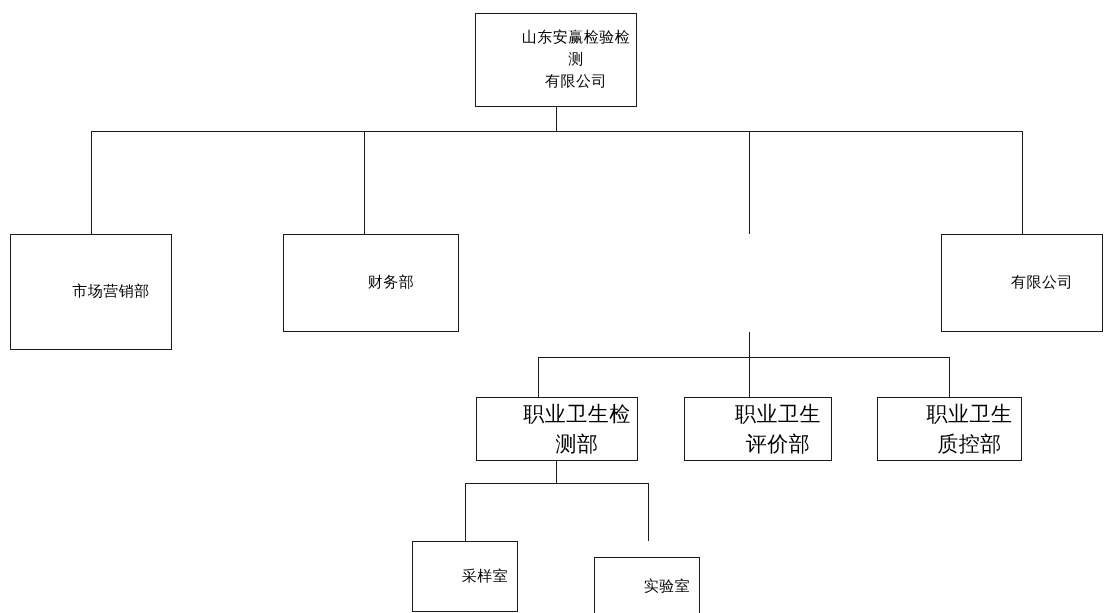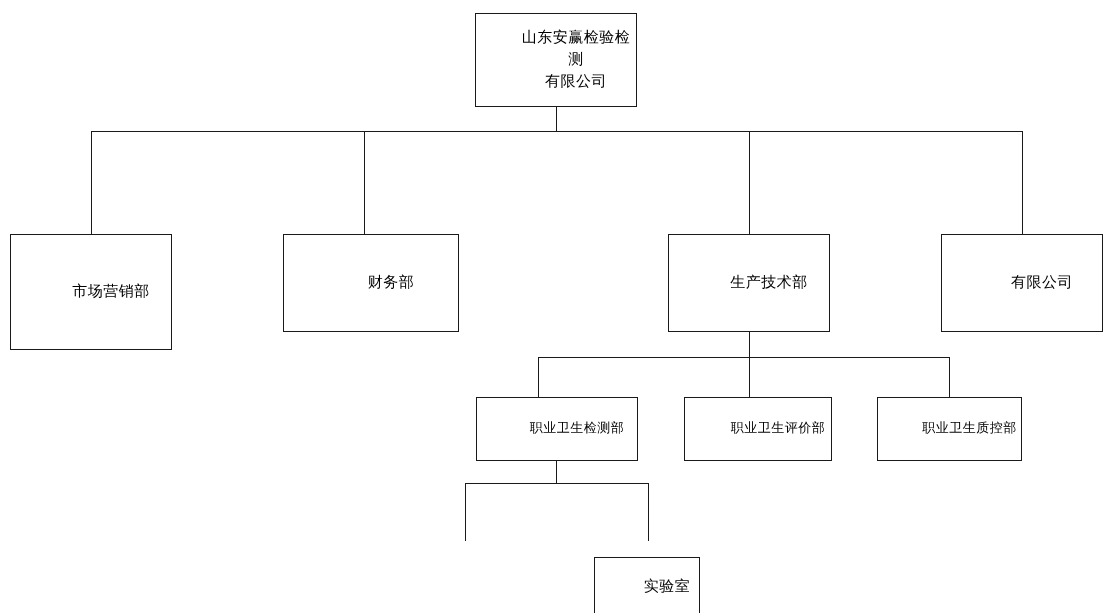--- a/index.html
+++ b/index.html
@@ -32,21 +32,21 @@
     padding-left: 40px;
   }
   .node-label {
     display: block;
     line-height: 1.45;
     letter-spacing: 0.5px;
     white-space: pre-line;
   }
   .lvl0 .node-label { font-size: 15px; }
   .lvl1 .node-label { font-size: 15px; }
-  .lvl2 .node-label { font-size: 13px; font-family: Liberation Mono, monospace; }
+  .lvl2 .node-label { font-size: 21px; }
   .lvl3 .node-label { font-size: 15px; }
 
   .conn {
     position: absolute;
     background: #1a1a1a;
     z-index: 1;
   }
   .conn-h { height: 1px; }
   .conn-v { width: 1px; }
 </style>
@@ -72,31 +72,31 @@
     <div class="node lvl0" style="left: 475px; top: 13px; width: 162px; height: 94px; border-color: rgb(26, 26, 26);">
       <span class="node-label" style="color: rgb(0, 0, 0);">山东安赢检验检测
 有限公司</span>
     </div>
     <div class="node lvl1" style="left: 10px; top: 234px; width: 162px; height: 116px; border-color: rgb(26, 26, 26);">
       <span class="node-label" style="color: rgb(0, 0, 0);">市场营销部</span>
     </div>
     <div class="node lvl1" style="left: 283px; top: 234px; width: 176px; height: 98px; border-color: rgb(26, 26, 26);">
       <span class="node-label" style="color: rgb(0, 0, 0);">财务部</span>
     </div>
-    <div class="node lvl1" style="left: 668px; top: 234px; width: 162px; height: 98px; border-color: rgb(26, 26, 26);">
-      <span class="node-label" style="color: rgb(0, 0, 0);">生产技术部</span>
-    </div>
     <div class="node lvl1" style="left: 941px; top: 234px; width: 162px; height: 98px; border-color: rgb(26, 26, 26);">
       <span class="node-label" style="color: rgb(0, 0, 0);">有限公司</span>
     </div>
     <div class="node lvl2" style="left: 476px; top: 397px; width: 162px; height: 64px; border-color: rgb(26, 26, 26);">
       <span class="node-label" style="color: rgb(0, 0, 0);">职业卫生检测部</span>
     </div>
     <div class="node lvl2" style="left: 684px; top: 397px; width: 148px; height: 64px; border-color: rgb(26, 26, 26);">
       <span class="node-label" style="color: rgb(0, 0, 0);">职业卫生评价部</span>
     </div>
     <div class="node lvl2" style="left: 877px; top: 397px; width: 145px; height: 64px; border-color: rgb(26, 26, 26);">
       <span class="node-label" style="color: rgb(0, 0, 0);">职业卫生质控部</span>
     </div>
+    <div class="node lvl3" style="left: 412px; top: 541px; width: 106px; height: 71px; border-color: rgb(26, 26, 26);">
+      <span class="node-label" style="color: rgb(0, 0, 0);">采样室</span>
+    </div>
     <div class="node lvl3" style="left: 594px; top: 541px; width: 106px; height: 59px; border-color: rgb(26, 26, 26); margin-top: 16px;">
       <span class="node-label" style="color: rgb(0, 0, 0);">实验室</span>
     </div>
   </div>
 
 </body></html>

